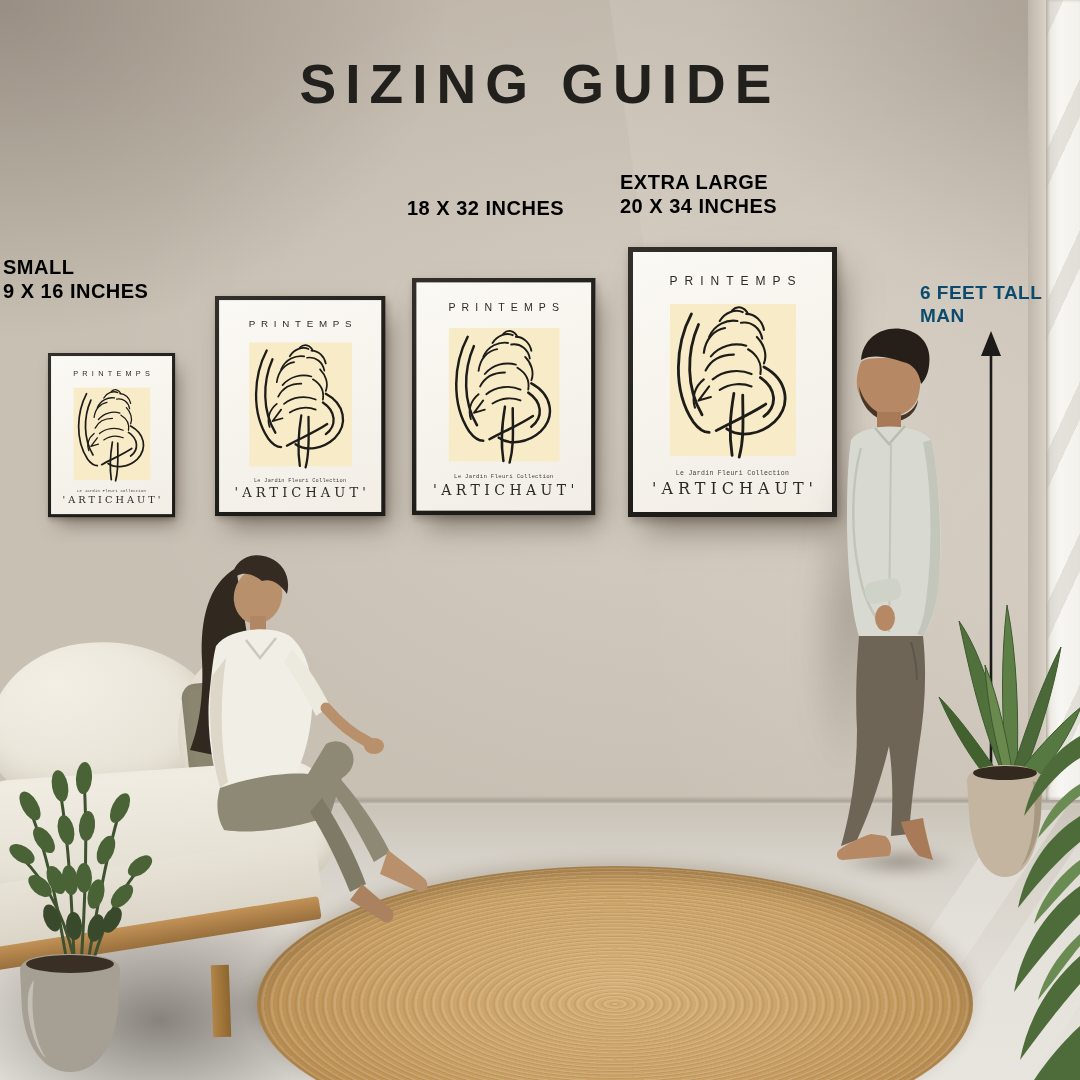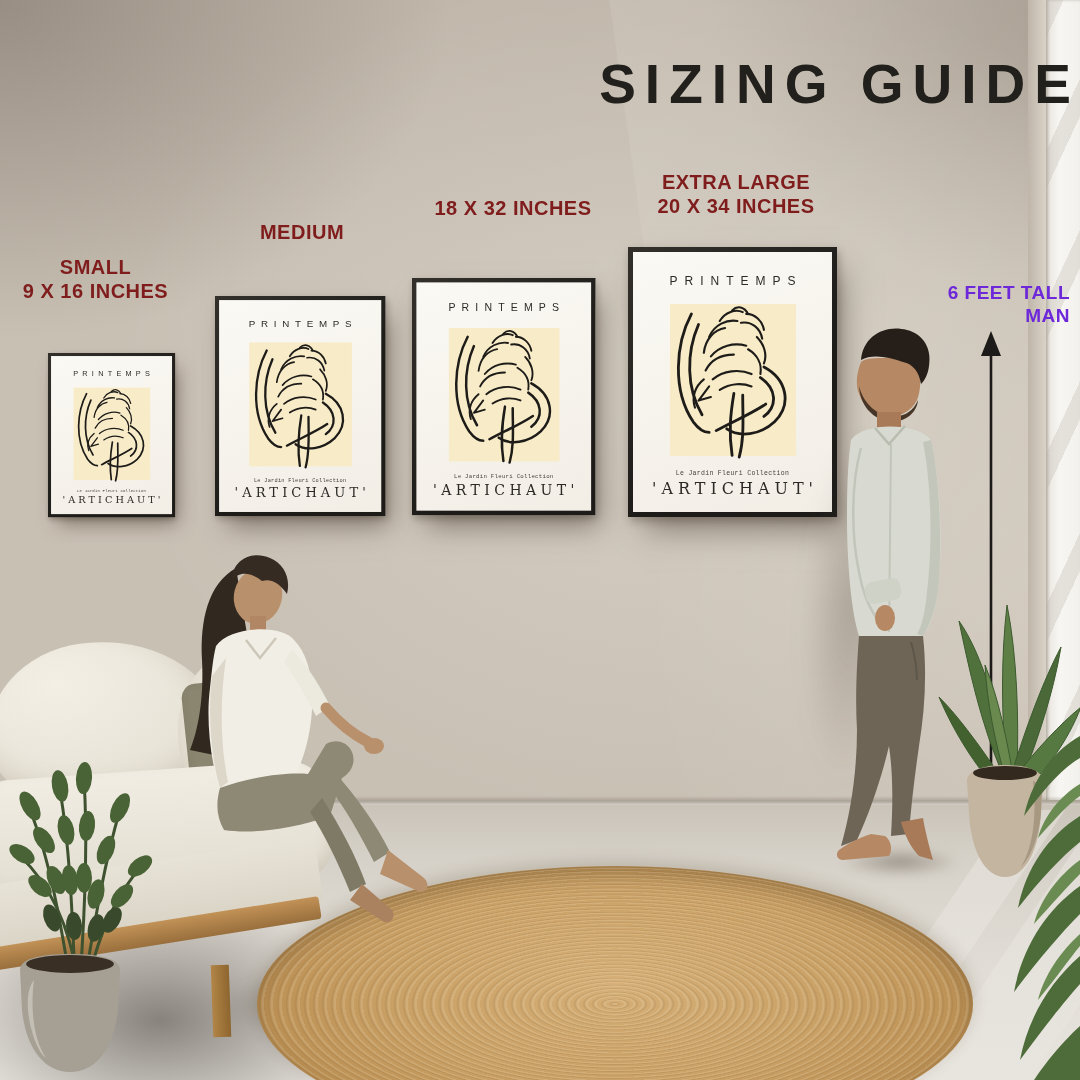--- a/index.html
+++ b/index.html
@@ -33,24 +33,24 @@
     background:linear-gradient(180deg,transparent,rgba(100,88,74,.30) 55%,rgba(255,255,255,.22))}
   .floor-shade-left{position:absolute;left:-120px;top:60px;width:560px;height:320px;
     background:radial-gradient(closest-side, rgba(44,38,32,.50), transparent 75%)}
   .floor-light-1,.floor-light-2{position:absolute;top:10px;height:270px;
     background:linear-gradient(180deg, rgba(255,255,252,.55), rgba(255,255,252,.08));
     transform:skewX(-34deg);opacity:.55}
   .floor-light-1{left:920px;width:54px}
   .floor-light-2{left:1010px;width:110px}
 
   
-  .guide-title{position:absolute;top:52px;left:0;width:100%;z-index:3;text-align:right;
+  .guide-title{position:absolute;top:52px;left:0;width:100%;z-index:3;text-align:center;
     font-weight:700;font-size:55px;letter-spacing:9px;color:#22201c}
-  .size-label{position:absolute;z-index:3;text-align:center;
-    font-weight:700;font-size:20px;line-height:24px;letter-spacing:.5px;color:#7f1d1d}
+  .size-label{position:absolute;z-index:3;
+    font-weight:700;font-size:20px;line-height:24px;letter-spacing:.5px;color:#000000}
   .lbl-small{left:3px;top:255px;width:185px}
   .lbl-medium{left:202px;top:220px;width:200px}
   .lbl-large{left:407px;top:196px;width:212px}
   .lbl-xl{left:620px;top:170px;width:232px}
 
   
   .poster-wrap{position:absolute;z-index:3}
   .pw-small{left:48px;top:353px}
   .pw-medium{left:215px;top:296px}
   .pw-large{left:412px;top:278px}
@@ -66,22 +66,22 @@
   .p-header{position:absolute;top:22px;left:0;width:100%;text-align:center;
     font-size:12px;font-weight:500;letter-spacing:7px;text-indent:7px;color:#2d2b27}
   .p-block{position:absolute;left:37px;top:52px;width:126px;height:152px;background:#f8ebc8}
   .p-art{position:absolute;left:15px;top:46px;width:170px;height:168px}
   .p-collection{position:absolute;top:218px;left:0;width:100%;text-align:center;
     font-family:"Liberation Mono",monospace;font-size:6.5px;letter-spacing:.3px;color:#44413b}
   .p-title{position:absolute;top:227px;left:0;width:100%;text-align:center;
     font-family:"DejaVu Serif",serif;font-size:16px;letter-spacing:5px;text-indent:5px;color:#2b2925}
 
   
-  .height-label{position:absolute;left:920px;top:281px;width:150px;z-index:3;text-align:right;
-    font-weight:700;font-size:19px;line-height:23px;letter-spacing:.5px;color:#6d28d9}
+  .height-label{position:absolute;left:920px;top:281px;width:150px;z-index:3;text-align:left;
+    font-weight:700;font-size:19px;line-height:23px;letter-spacing:.5px;color:#0c4a6e}
   .height-arrow{position:absolute;left:973px;top:328px;z-index:5}
 
   
   .sofa{position:absolute;left:-20px;top:620px;width:390px;height:460px;z-index:6}
   .pillow1{position:absolute;left:8px;top:22px;width:236px;height:162px;
     background:radial-gradient(120% 120% at 30% 25%,#f3efe5,#e3ded1 75%);
     border-radius:46% 54% 42% 40%/58% 62% 40% 42%;transform:rotate(-3deg);
     box-shadow:inset -14px -18px 26px rgba(118,104,84,.20)}
   .pillow2{position:absolute;left:198px;top:34px;width:126px;height:150px;background:#e5e0d3;
     border-radius:44%/52%;transform:rotate(4deg);box-shadow:inset -10px -12px 20px rgba(118,104,84,.22)}
@@ -131,21 +131,20 @@
   <div class="wall-light"></div>
   <div class="wall-sunbeam"></div>
 
   <div class="guide-title">SIZING GUIDE</div>
 
   <div class="size-label lbl-small">
     <div>SMALL</div>
     <div>9 X 16 INCHES</div>
   </div>
   <div class="size-label lbl-medium">
-    <div>MEDIUM</div>
   </div>
   <div class="size-label lbl-large">
     <div>18 X 32 INCHES</div>
   </div>
   <div class="size-label lbl-xl">
     <div>EXTRA LARGE</div>
     <div>20 X 34 INCHES</div>
   </div>
 
   <div class="poster-wrap pw-small">

